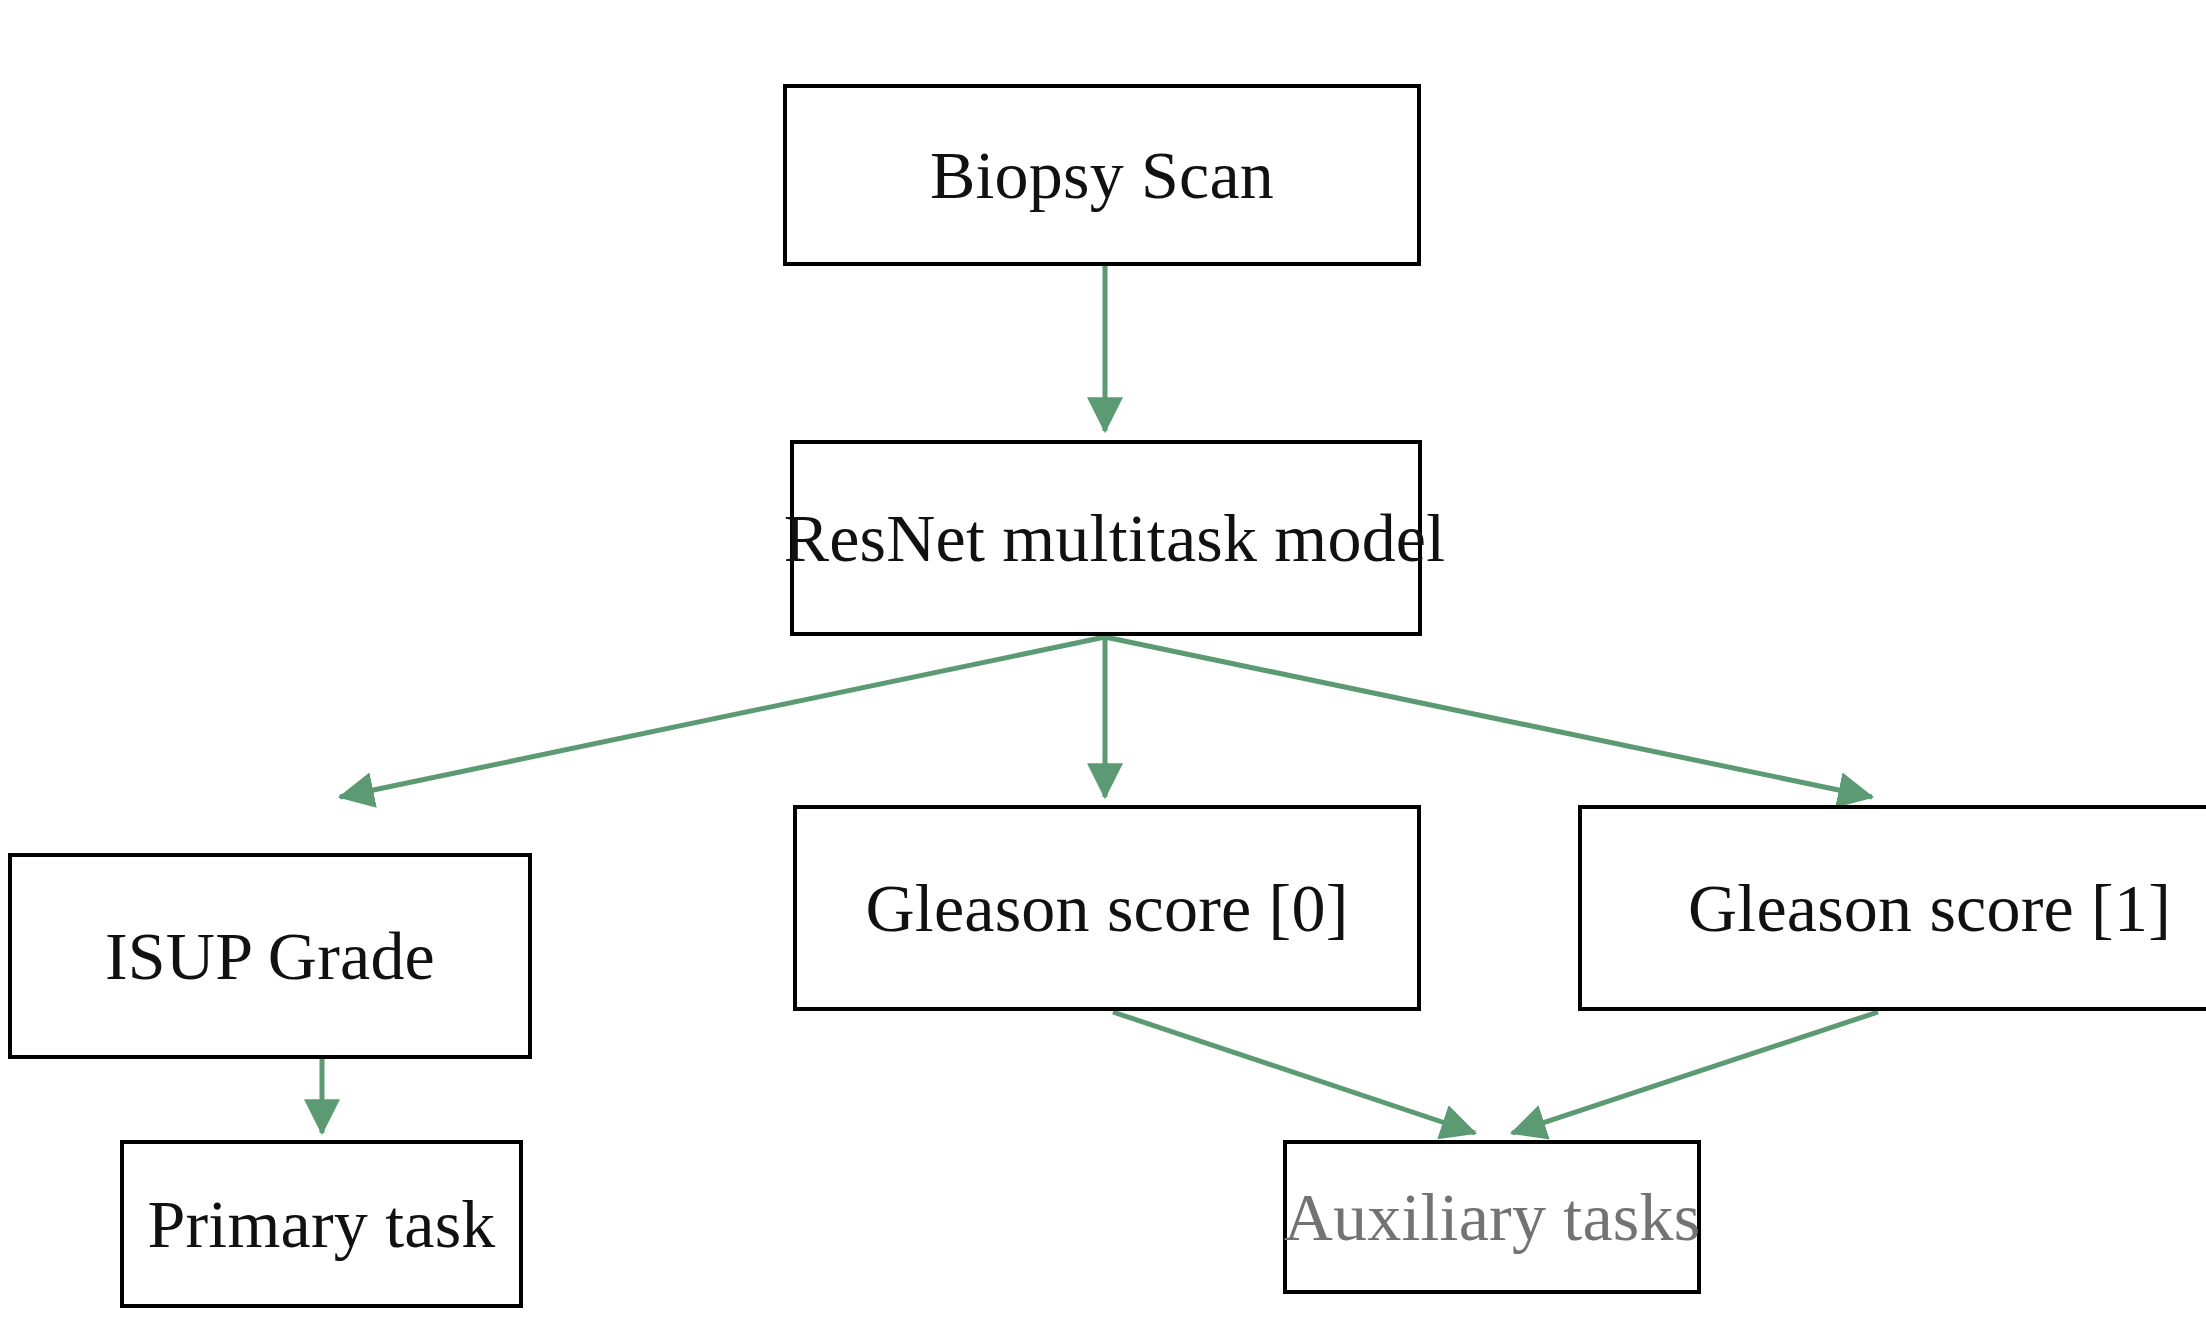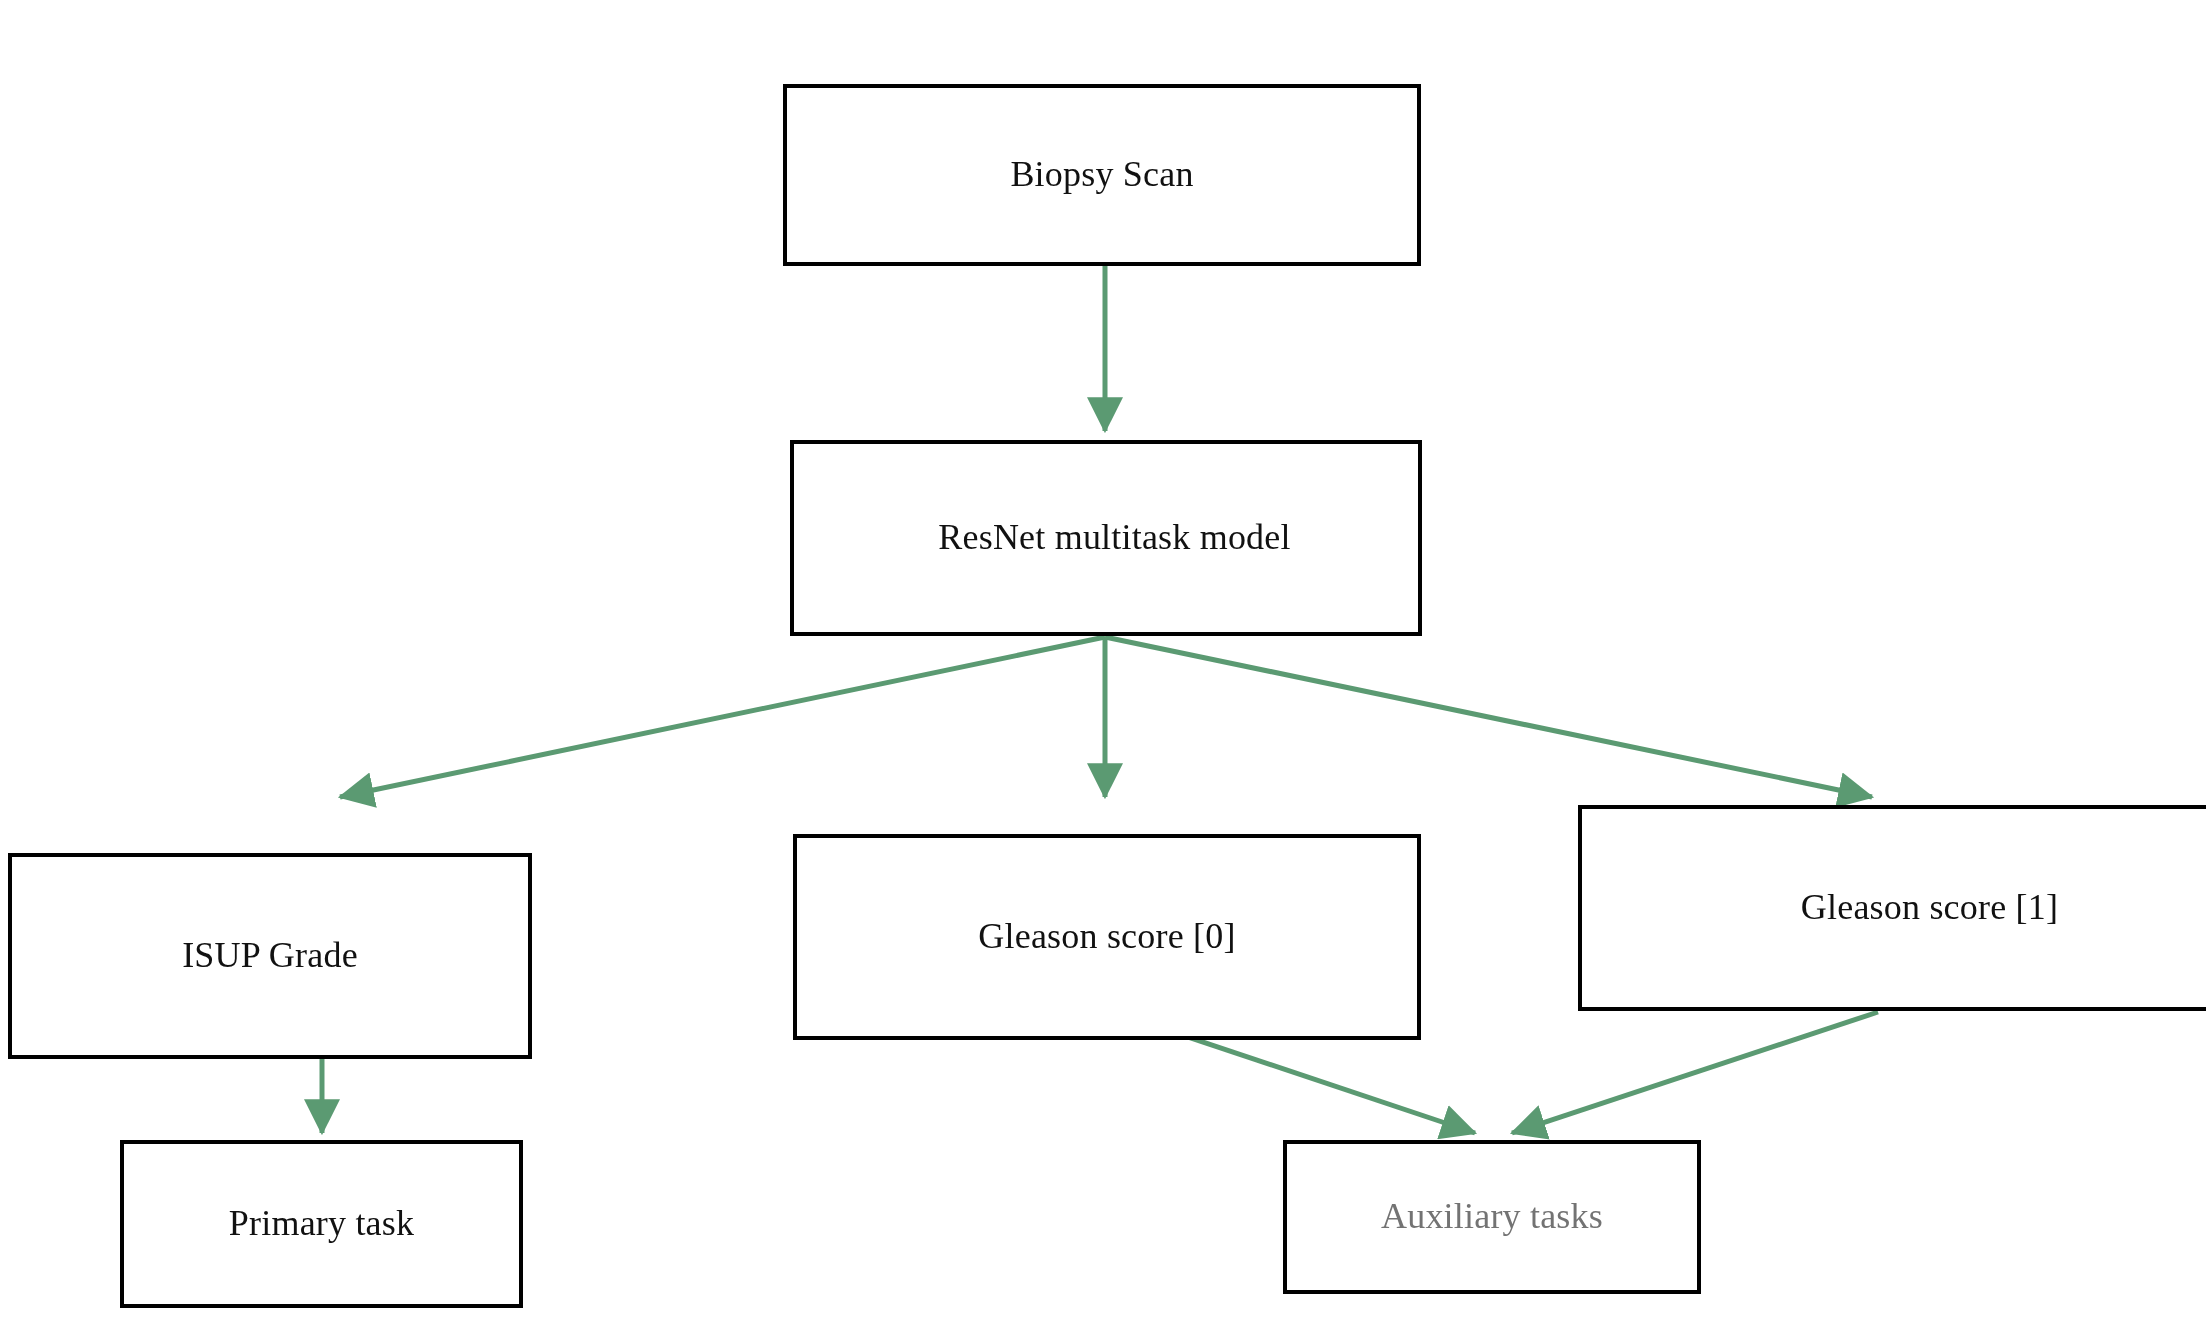--- a/index.html
+++ b/index.html
@@ -29,21 +29,21 @@
     box-sizing: border-box;
     background: #ffffff;
     border: 4px solid #000000;
     display: flex;
     align-items: center;
     justify-content: center;
     z-index: 2;
   }
   .node-label {
     font-family: "Liberation Serif", "DejaVu Serif", serif;
-    font-size: 36px;
+    font-size: 68px;
     line-height: 1.1;
     color: #111111;
     letter-spacing: 0.2px;
     white-space: nowrap;
     text-align: right;
   }
   
   #node-biopsy-scan   { left: 783px;  top: 84px;   width: 638px; height: 182px; }
   #node-resnet-model  { left: 790px;  top: 440px;  width: 632px; height: 196px; }
   #node-isup-grade    { left: 8px;    top: 805px;  width: 524px; height: 206px; margin-top: 48px; }
@@ -84,21 +84,21 @@
   </div>
 
   <div class="node" id="node-resnet-model" style="border-color: rgb(0, 0, 0); background: rgb(255, 255, 255); padding-left: 17px;">
     <span class="node-label" style="color: rgb(17, 17, 17);">ResNet multitask model</span>
   </div>
 
   <div class="node" id="node-isup-grade" style="border-color: rgb(0, 0, 0); background: rgb(255, 255, 255);">
     <span class="node-label" style="color: rgb(17, 17, 17);">ISUP Grade</span>
   </div>
 
-  <div class="node" id="node-gleason-0" style="border-color: rgb(0, 0, 0); background: rgb(255, 255, 255); margin-top: 29px;">
+  <div class="node" id="node-gleason-0" style="border-color: rgb(0, 0, 0); background: rgb(255, 255, 255);">
     <span class="node-label" style="color: rgb(17, 17, 17);">Gleason score [0]</span>
   </div>
 
   <div class="node" id="node-gleason-1" style="border-color: rgb(0, 0, 0); background: rgb(255, 255, 255);">
     <span class="node-label" style="color: rgb(17, 17, 17);">Gleason score [1]</span>
   </div>
 
   <div class="node" id="node-primary-task" style="border-color: rgb(0, 0, 0); background: rgb(255, 255, 255);">
     <span class="node-label" style="color: rgb(17, 17, 17);">Primary task</span>
   </div>

